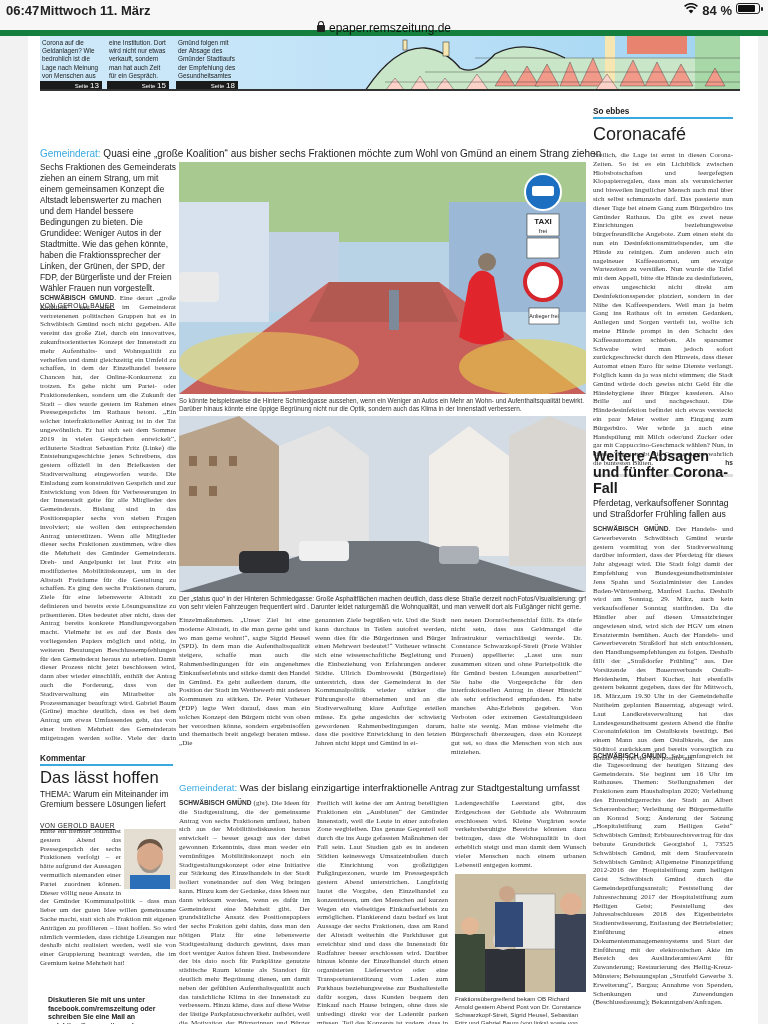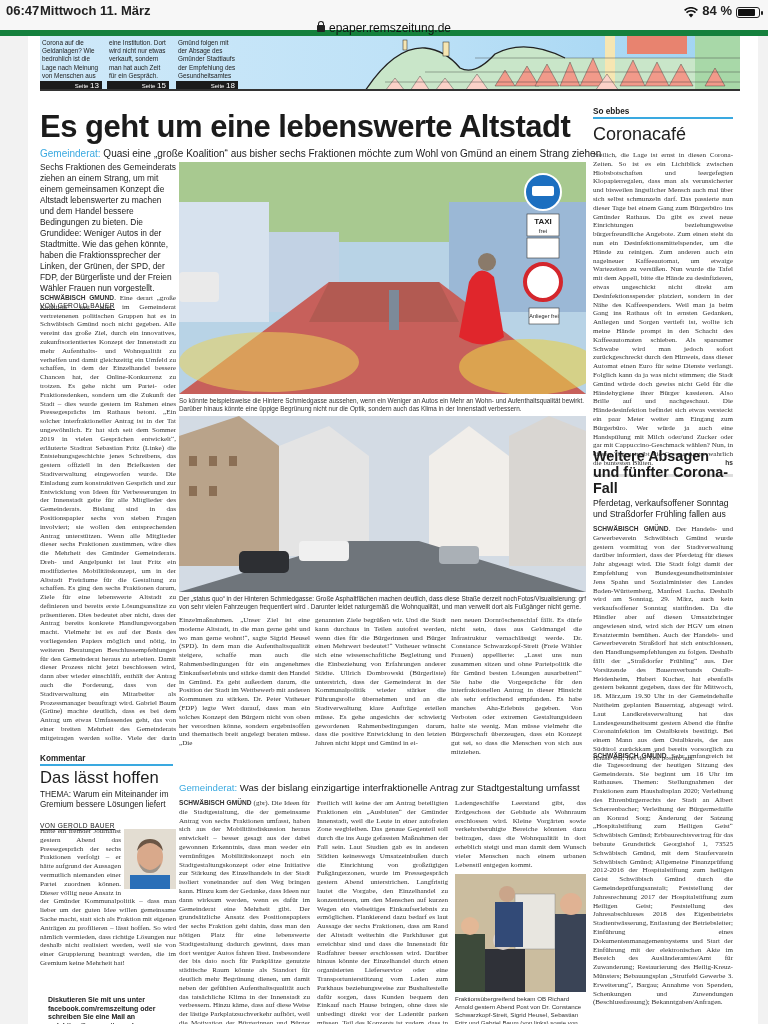--- a/index.html
+++ b/index.html
@@ -3,21 +3,21 @@
 <meta charset="utf-8">
 <style>
   * { box-sizing: border-box; margin: 0; padding: 0; }
   html, body { width: 768px; height: 1024px; overflow: hidden; background: #f2f2f2; }
   body { font-family: "Liberation Sans", sans-serif; color: #222; position: relative; }
 
   
   .statusbar { position: absolute; left: 0; top: 0; width: 768px; height: 22px; background: #f7f7f7; font-size: 13px; }
   .statusbar .time { position: absolute; left: 6px; top: 3px; font-weight: bold; }
   .statusbar .date { position: absolute; left: 40px; top: 3px; font-weight: bold; }
-  .statusbar .right { position: absolute; right: 8px; top: 3px; display: flex; align-items: flex-end; gap: 4px; font-weight: bold; }
+  .statusbar .right { position: absolute; right: 8px; top: 3px; display: flex; align-items: flex-start; gap: 4px; font-weight: bold; }
   .wifi { width: 14px; height: 11px; position: relative; }
   .battery { width: 24px; height: 11px; border: 1.5px solid #222; border-radius: 3px; padding: 1px; position: relative; }
   .battery::after { content: ""; position: absolute; right: -4px; top: 3px; width: 2px; height: 4px; background: #222; border-radius: 1px; }
   .battery .fill { height: 100%; background: #111; border-radius: 1px; }
   .urlbar { position: absolute; left: 0; top: 22px; width: 768px; height: 14px; background: #f7f7f7; text-align: center; font-size: 12px; line-height: 12px; color: #111; border-bottom: 6px solid #15803d; }
   .urlbar .lock { display: inline-block; width: 8px; height: 7px; background: #222; border-radius: 1px; position: relative; margin-right: 4px; vertical-align: 0; }
   .urlbar .lock::before { content: ""; position: absolute; left: 1px; top: -4px; width: 4px; height: 4px; border: 1.5px solid #222; border-bottom: none; border-radius: 3px 3px 0 0; }
 
   
   .page { position: absolute; left: 28px; top: 36px; width: 730px; height: 988px; background: #fff; }
@@ -142,21 +142,20 @@
       </g>
       <g stroke="#333" stroke-width="0.4">
           <line x1="110" y1="22" x2="375" y2="22"></line>
           <line x1="60" y1="36" x2="375" y2="36"></line>
           <line x1="20" y1="46" x2="375" y2="46"></line>
         </g>
       <line x1="0" y1="54.5" x2="375" y2="54.5" stroke="#333" stroke-width="1"></line>
     </svg>
   </div>
 
-  <div class="h1">Es geht um eine lebenswerte Altstadt</div>
   <div class="sub"><span class="kicker">Gemeinderat:</span><span> Quasi eine „große Koalition“ aus bisher sechs Fraktionen möchte zum Wohl von Gmünd an einem Strang ziehen</span></div>
 
   <div class="lead">
     <div>Sechs Fraktionen des Gemeinderats ziehen an einem Strang, um mit einem gemeinsamen Konzept die Altstadt lebenswerter zu machen und dem Handel bessere Bedingungen zu bieten. Die Grundidee: Weniger Autos in der Stadtmitte. Wie das gehen könnte, haben die Fraktionssprecher der Linken, der Grünen, der SPD, der FDP, der Bürgerliste und der Freien Wähler Frauen nun vorgestellt.</div>
     <div class="byline">Von Gerold Bauer</div>
   </div>
 
   <div class="col-left-body serif"><span class="caps">SCHWÄBISCH GMÜND</span><span>. Eine derart „große Koalition“ fast aller im Gemeinderat vertretenenen politischen Gruppen hat es in Schwäbisch Gmünd noch nicht gegeben. Alle vereint das große Ziel, durch ein innovatives, zukunftsorientiertes Konzept der Innenstadt zu mehr Aufenthalts- und Wohnqualität zu verhelfen und damit gleichzeitig ein Umfeld zu schaffen, in dem der Einzelhandel bessere Chancen hat, der Online-Konkurrenz zu trotzen. Es gehe nicht um Partei- oder Fraktionsdenken, sondern um die Zukunft der Stadt – dies wurde gestern im Rahmen eines Pressegesprächs im Rathaus betont. „Ein solcher interfraktioneller Antrag ist in der Tat ungewöhnlich. Er hat sich seit dem Sommer 2019 in vielen Gesprächen entwickelt“, erläuterte Stadtrat Sebastian Fritz (Linke) die Entstehungsgeschichte jenes Schreibens, das gestern offiziell in den Briefkasten der Stadtverwaltung eingeworfen wurde. Die Einladung zum konstruktiven Gespräch und zur Entwicklung von Ideen für Verbesserungen in der Innenstadt gelte für alle Mitglieder des Gemeinderats. Bislang sind in das Positionspapier sechs von sieben Fragen involviert; sie wollen den entsprechenden Antrag unterstützen. Wenn alle Mitglieder dieser sechs Fraktionen zustimmen, wäre dies die Mehrheit des Gmünder Gemeinderats. Dreh- und Angelpunkt ist laut Fritz ein modifiziertes Mobilitätskonzept, um in der Altstadt Freiräume für die Gestaltung zu schaffen. Es ging den sechs Fraktionen darum, Ziele für eine lebenswerte Altstadt zu definieren und bereits erste Lösungsansätze zu präsentieren. Dies bedeutet aber nicht, dass der Antrag bereits konkrete Handlungsvorgaben macht. Vielmehr ist es auf der Basis des vorliegenden Papiers möglich und nötig, in weiteren Beratungen Beschlussempfehlungen für den Gemeinderat heraus zu arbeiten. Damit dieser Prozess nicht jetzt beschlossen wird, dann aber wieder einschläft, enthält der Antrag auch die Forderung, dass von der Stadtverwaltung ein Mitarbeiter als Prozessmanager beauftragt wird. Gabriel Baum (Grüne) machte deutlich, dass es bei dem Antrag um etwas Umfassendes geht, das von einer breiten Mehrheit des Gemeinderats mitgetragen werden sollte. Viele der darin enthaltenen Themen habe man ja bereits seit Jahren immer wieder diskutiert. Denn trotz des gelungenen Stadtumbaus gebe es noch Mankos bei der Stadtgestaltung. Ein umfassendes Konzept sei besser als lauter</span></div>
 
   <div class="photo1">

